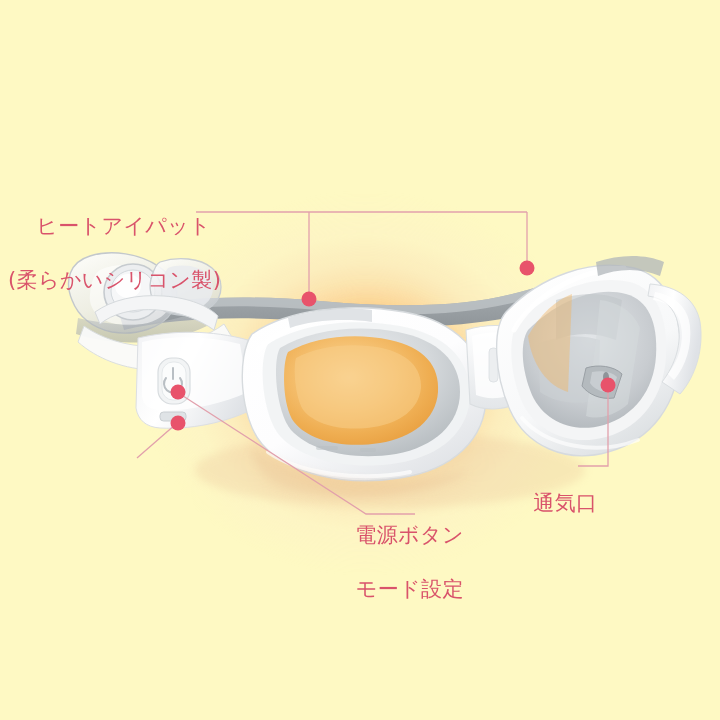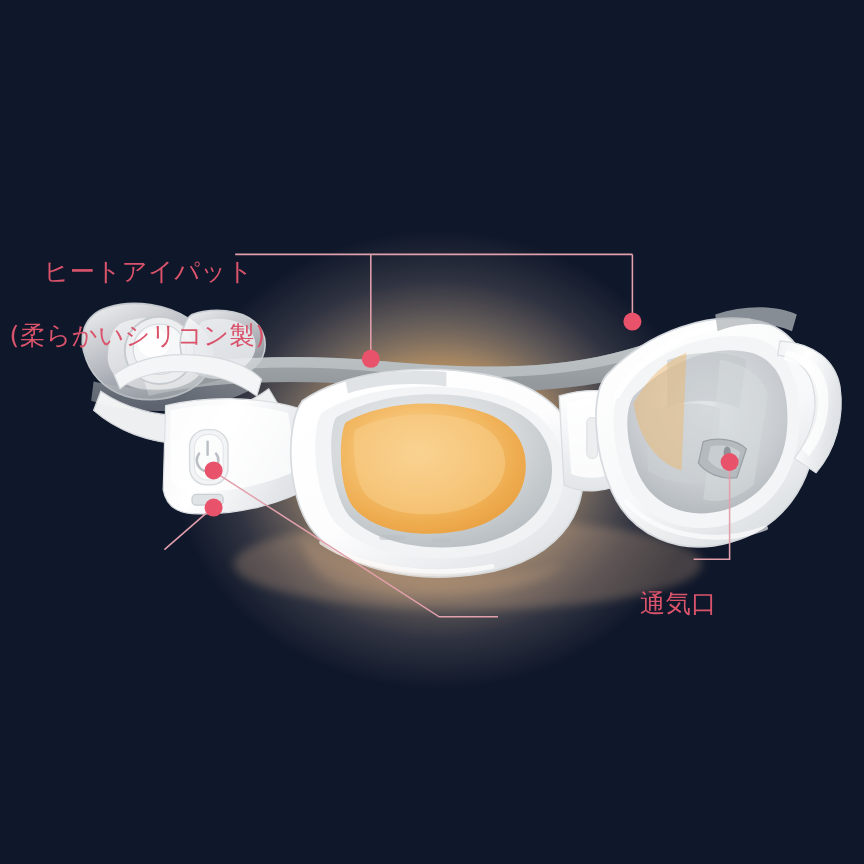--- a/index.html
+++ b/index.html
@@ -2,21 +2,21 @@
 <html><head>
 <meta charset="utf-8">
 <style>
   html,body{margin:0;padding:0;}
   body{
     width:720px;height:720px;
     background:#fcfcfc;
     font-family:"Liberation Sans","DejaVu Sans",sans-serif;
     overflow:hidden;
   }
-  #stage{position:relative;width:720px;height:720px;overflow:hidden;background:#0f172a;}
+  #stage{position:relative;width:720px;height:720px;overflow:hidden;background:#fef9c3;}
 
   
   .glow{
     position:absolute;left:150px;top:175px;width:430px;height:400px;
     background:radial-gradient(ellipse 52% 48% at 50% 52%,
        rgba(249,176,84,0.92) 0%,
        rgba(250,188,110,0.80) 26%,
        rgba(250,203,145,0.58) 45%,
        rgba(249,214,176,0.34) 62%,
        rgba(250,226,205,0.14) 78%,
@@ -266,18 +266,22 @@
       <circle cx="608" cy="385" r="7.5"></circle>
     </g>
   </svg>
 
   <div class="lbl" id="lbl-heatpad">
     <span>ヒートアイパット</span>
     <span class="l2">(柔らかいシリコン製)</span>
   </div>
 
 
+  <div class="lbl" id="lbl-power">
+    <span>電源ボタン</span>
+    <span class="l2">モード設定</span>
+  </div>
 
   <div class="lbl" id="lbl-vent">
     <span>通気口</span>
   </div>
 
 </div>
 
 </body></html>

